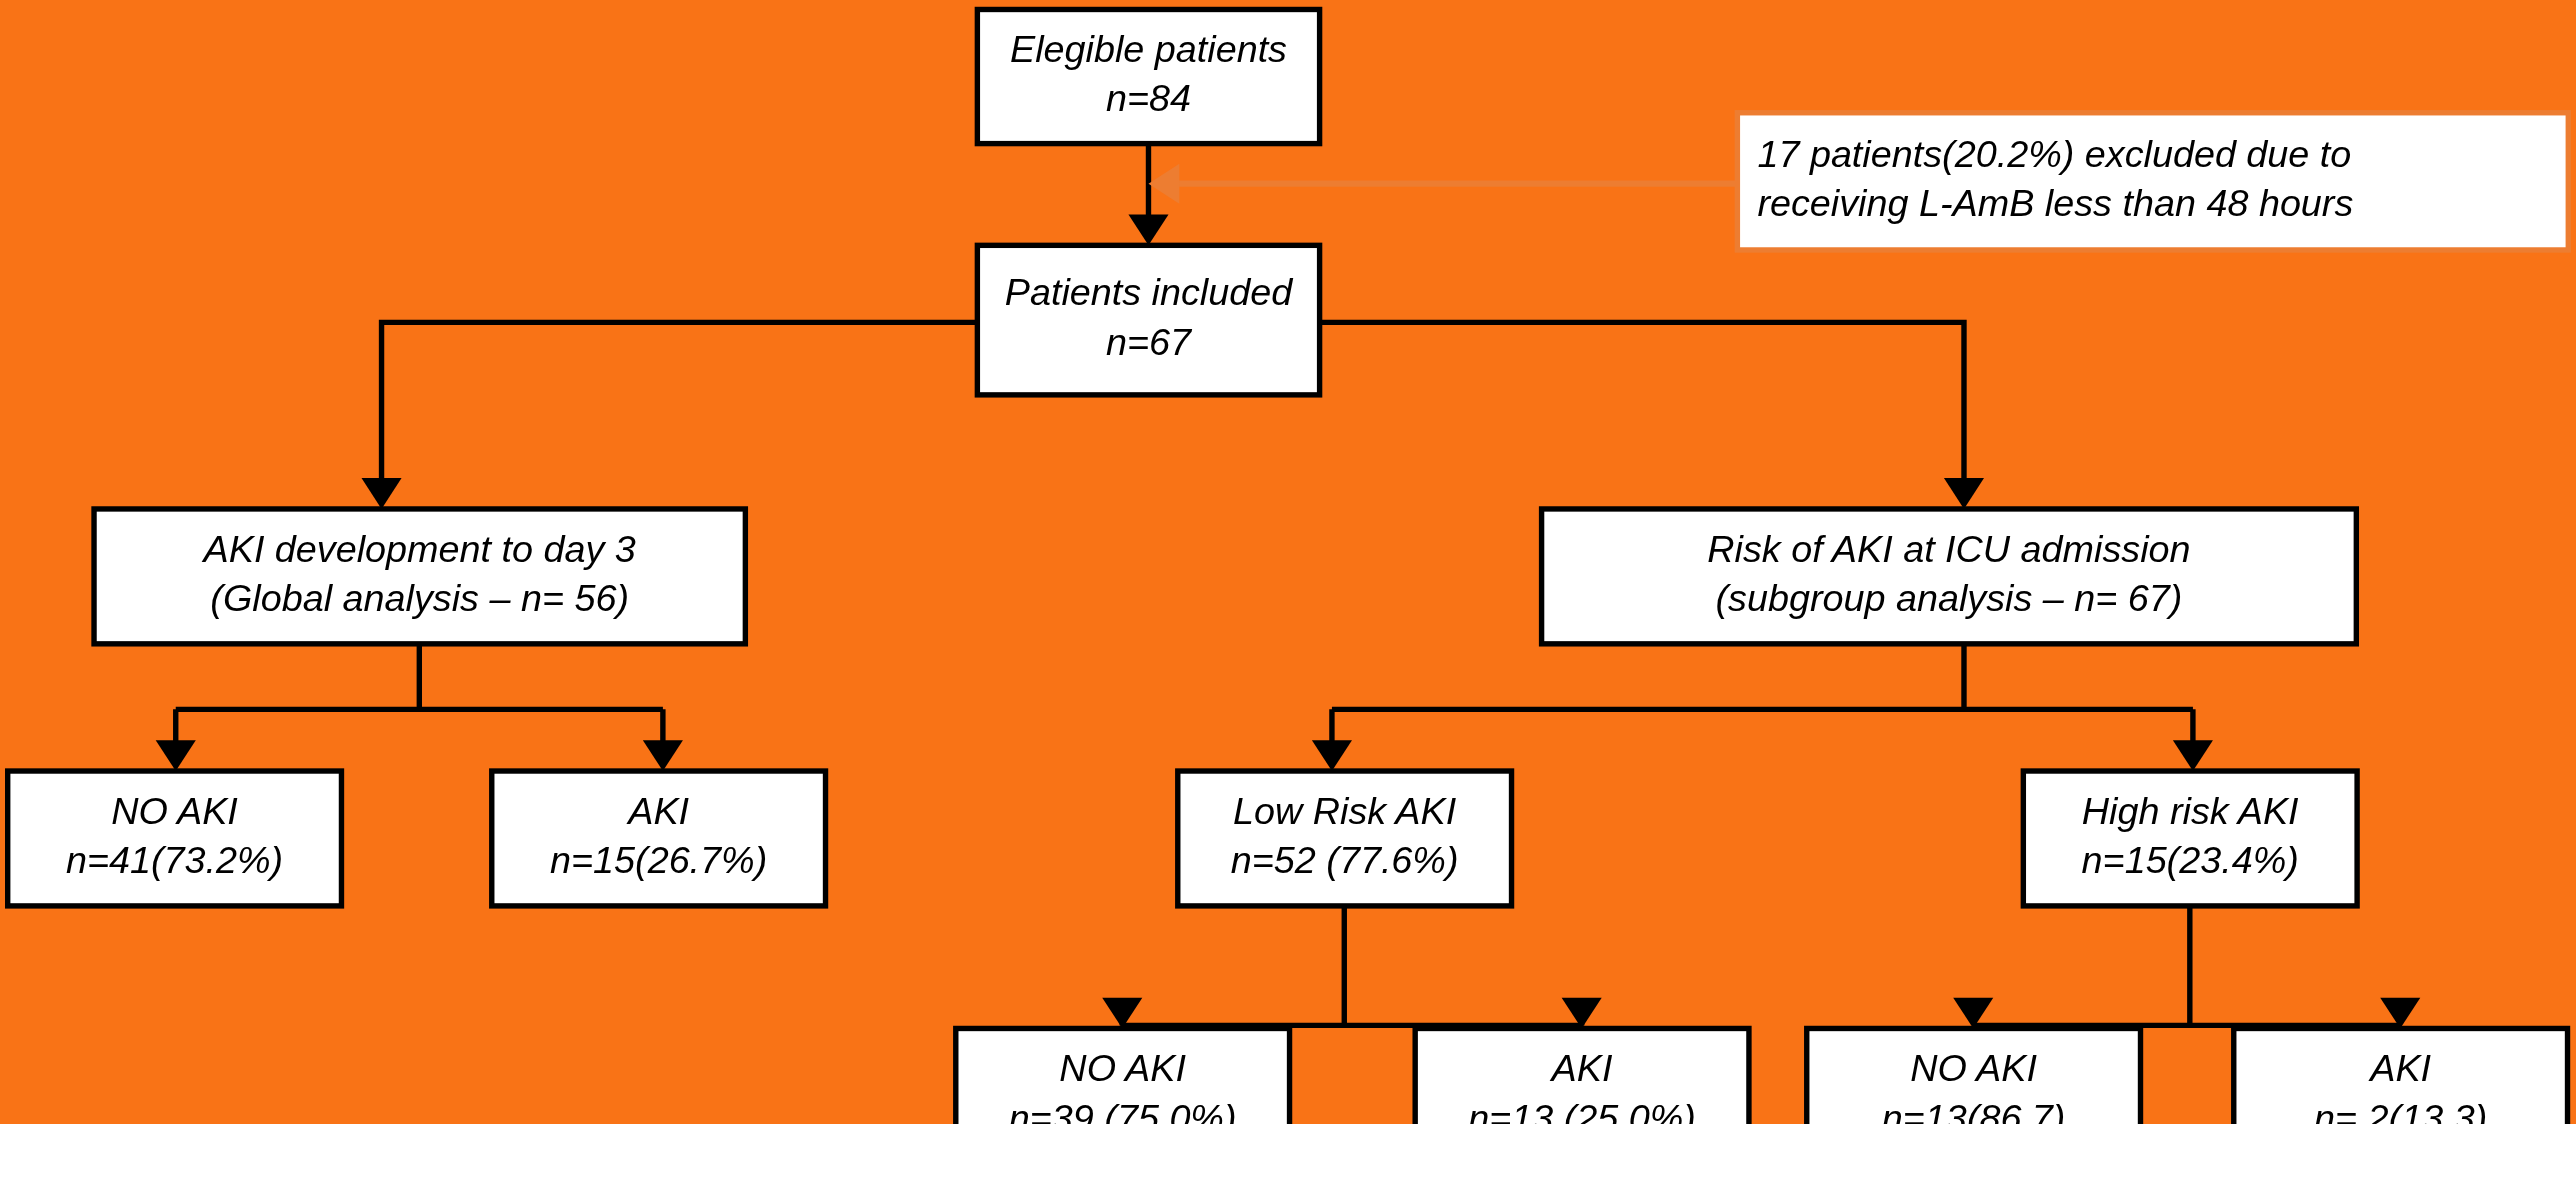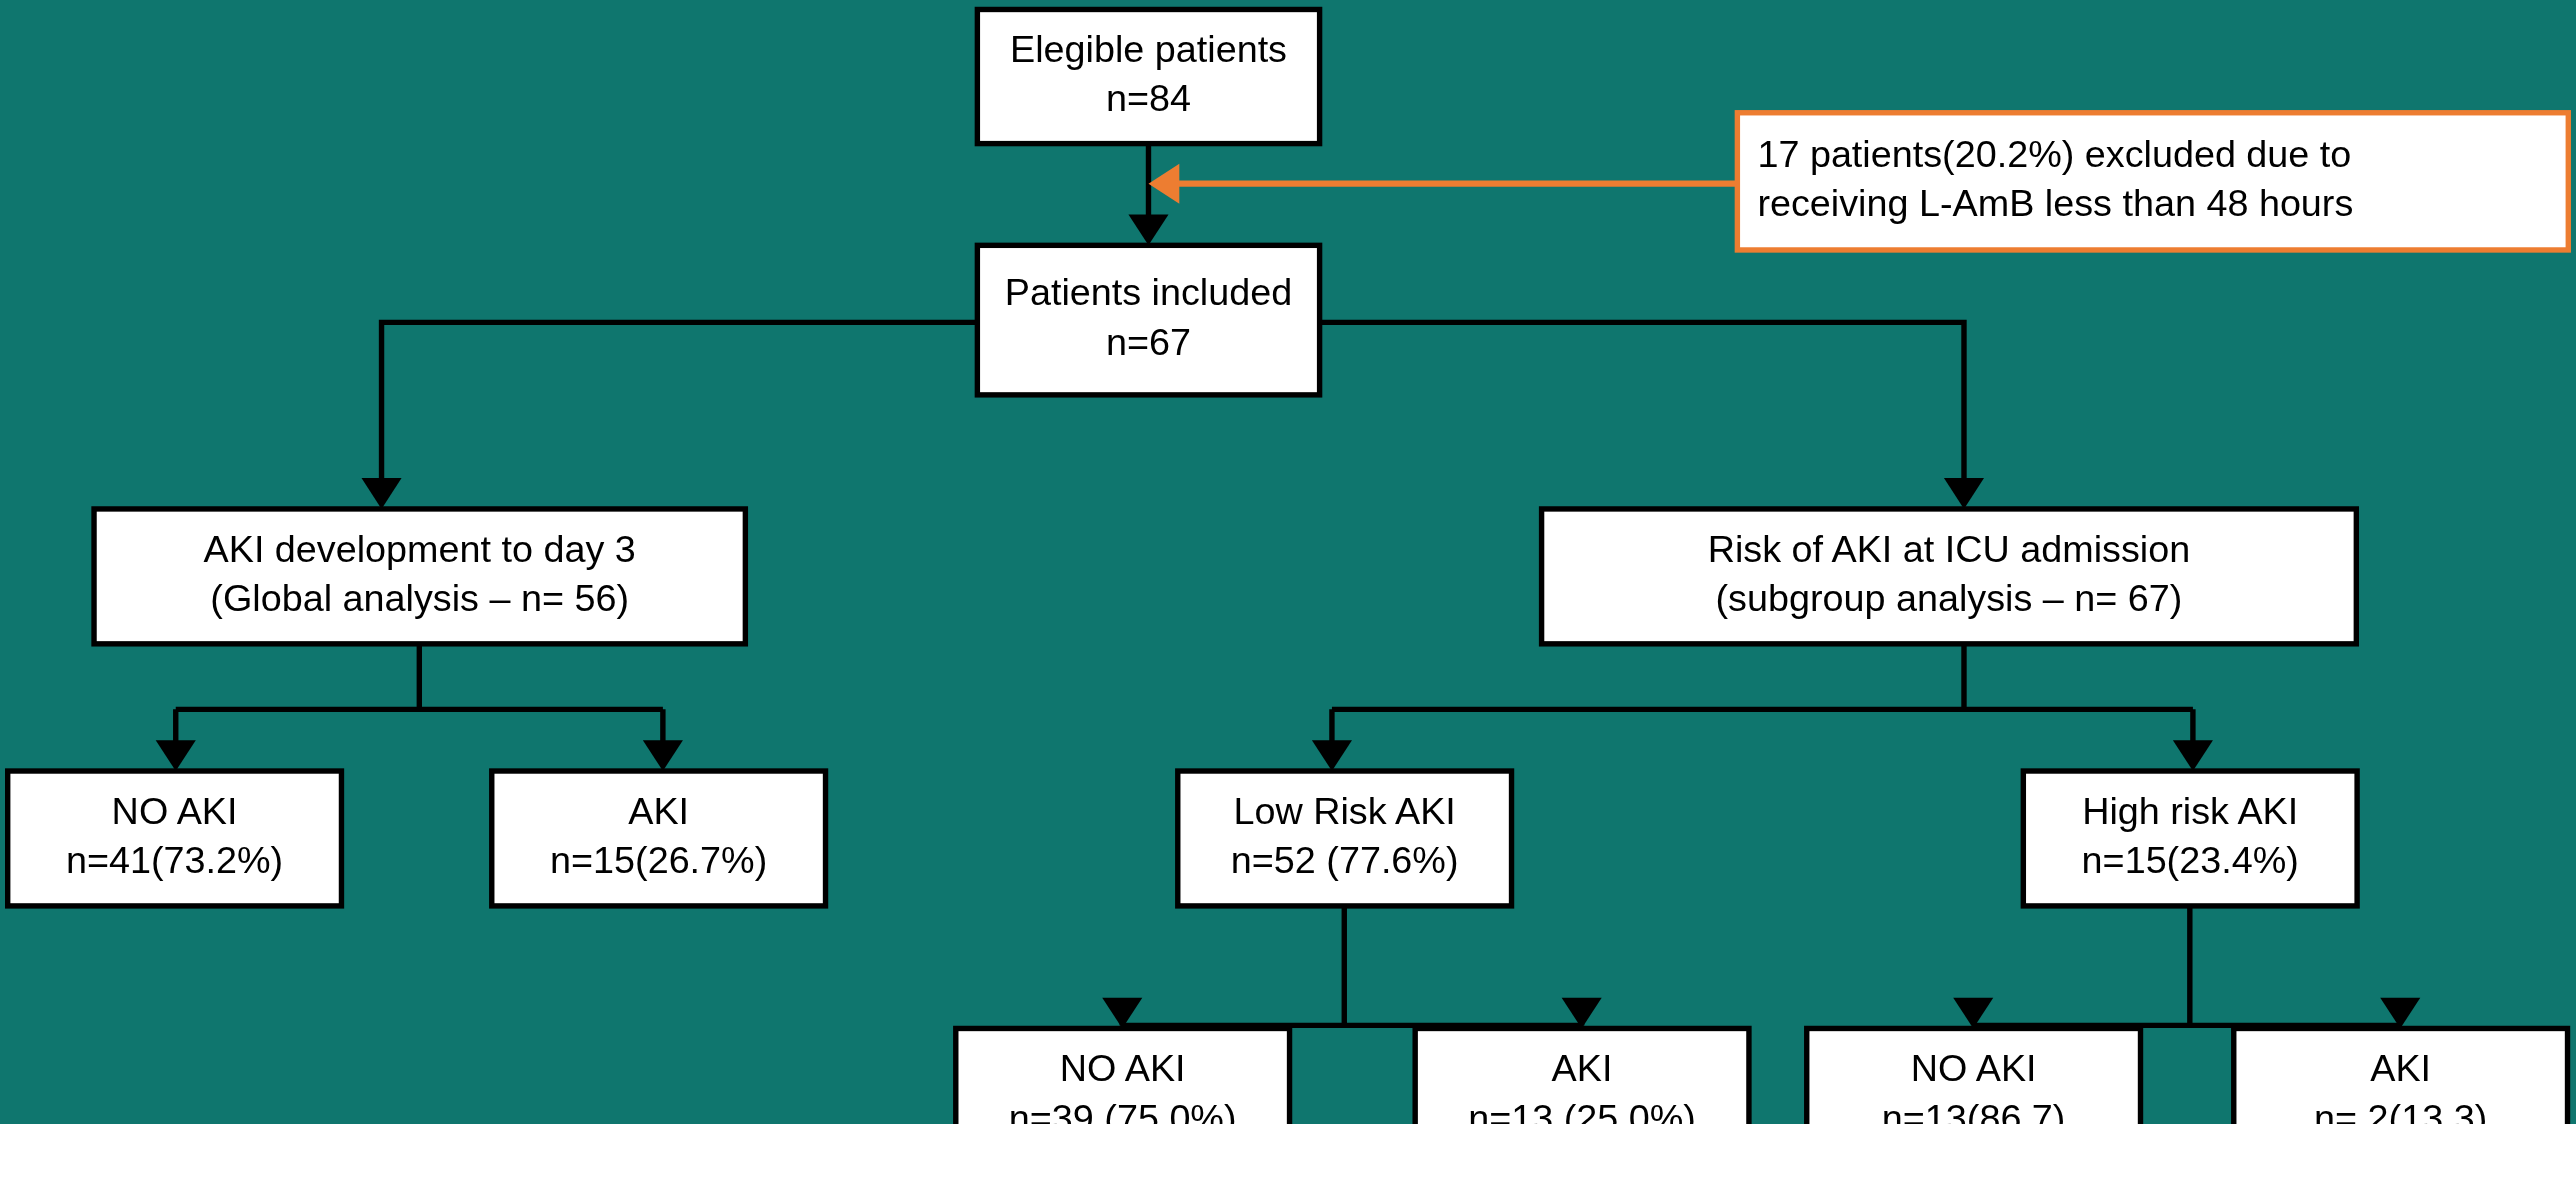--- a/index.html
+++ b/index.html
@@ -8,22 +8,23 @@
     padding: 0;
     background: #ffffff;
   }
   body {
     font-family: "Liberation Sans", sans-serif;
   }
   #chart-root {
     position: relative;
     width: 2576px;
     height: 1124px;
-    background: #0f766e;
+    background: #f97316;
     overflow: hidden;
+    font-style: italic;
   }
   svg.flow {
     position: absolute;
     left: 0;
     top: 0;
     width: 2576px;
     height: 1179px;
     display: block;
   }
   .node-rect {

